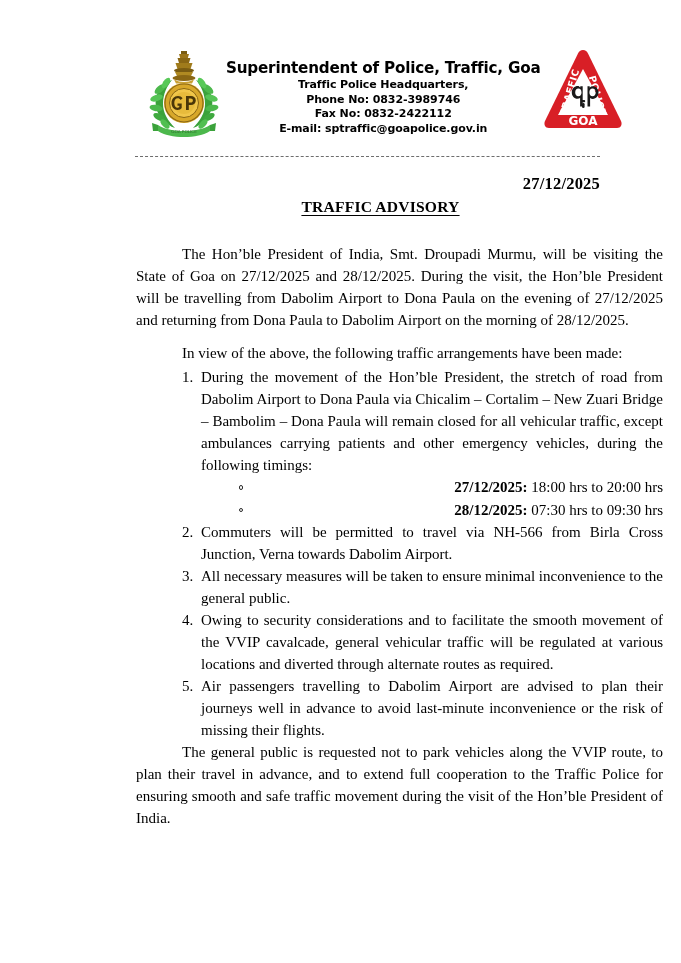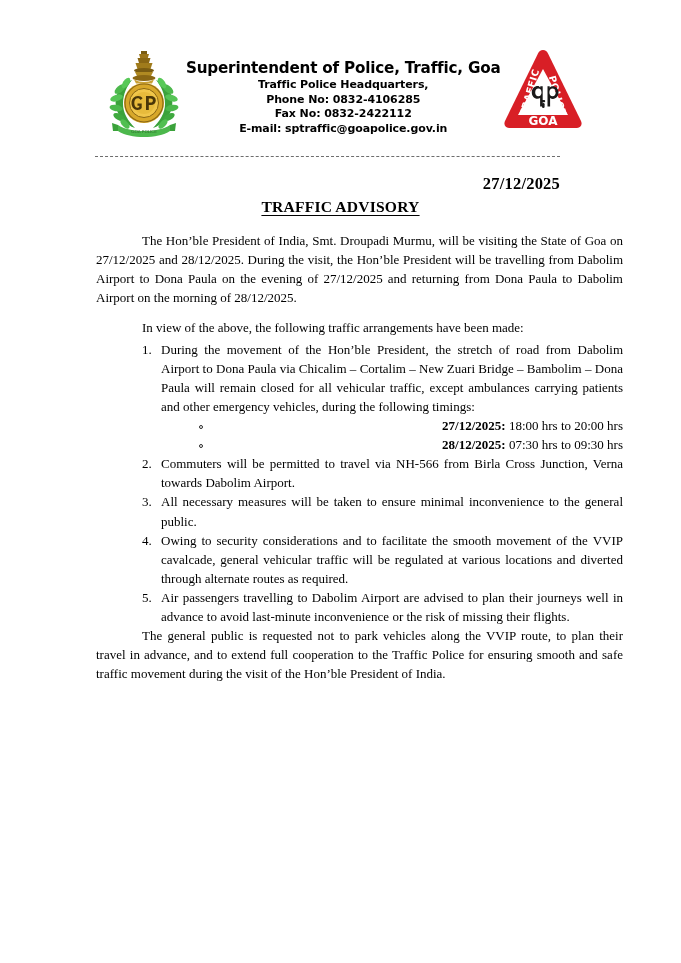--- a/index.html
+++ b/index.html
@@ -14,20 +14,21 @@
     font-family: "Liberation Serif", serif;
     color: #000000;
   }
 
   .page {
     position: relative;
     width: 626px;
     height: 963px;
     background: #ffffff;
     box-sizing: border-box;
+    margin-left: 40px;
   }
 
   
   .letterhead {
     position: relative;
     display: flex;
     align-items: flex-start;
     justify-content: space-between;
     padding: 45px 60px 0 108px;
     height: 110px;
@@ -102,24 +103,24 @@
     font-size: 15.6px;
     font-weight: bold;
     text-decoration: underline;
     text-underline-offset: 3px;
     letter-spacing: 0.2px;
   }
 
   
   .body-area {
     position: absolute;
-    top: 231px;
+    top: 243px;
     left: 96px;
     width: 527px;
-    font-size: 13px;
+    font-size: 15px;
     line-height: 1.47;
     text-align: justify;
     text-justify: inter-word;
   }
 
   p.para {
     margin: 0 0 0 0;
     text-indent: 46px;
     text-align: justify;
   }
@@ -240,21 +241,21 @@
         </g>
         <g fill="#2e6b2e" font-family="DejaVu Sans" font-size="4.2" text-anchor="middle">
           <text x="36" y="86">GOA POLICE</text>
         </g>
       </svg>
     </div>
 
     <div class="header-text">
       <div class="header-title">Superintendent of Police, Traffic, Goa</div>
       <div class="header-line">Traffic Police Headquarters,</div>
-      <div class="header-line">Phone No: 0832-4106285</div>
+      <div class="header-line">Phone No: 0832-3989746</div>
       <div class="header-line">Fax No: 0832-2422112</div>
       <div class="header-line">E-mail: sptraffic@goapolice.gov.in</div>
     </div>
 
     <div class="emblem-right">
       <svg class="tp-logo" viewBox="0 0 86 92" xmlns="http://www.w3.org/2000/svg">
         <defs>
           <path id="arcL" d="M 24 78 L 43 12"></path>
           <path id="arcR" d="M 43 12 L 62 78"></path>
         </defs>

